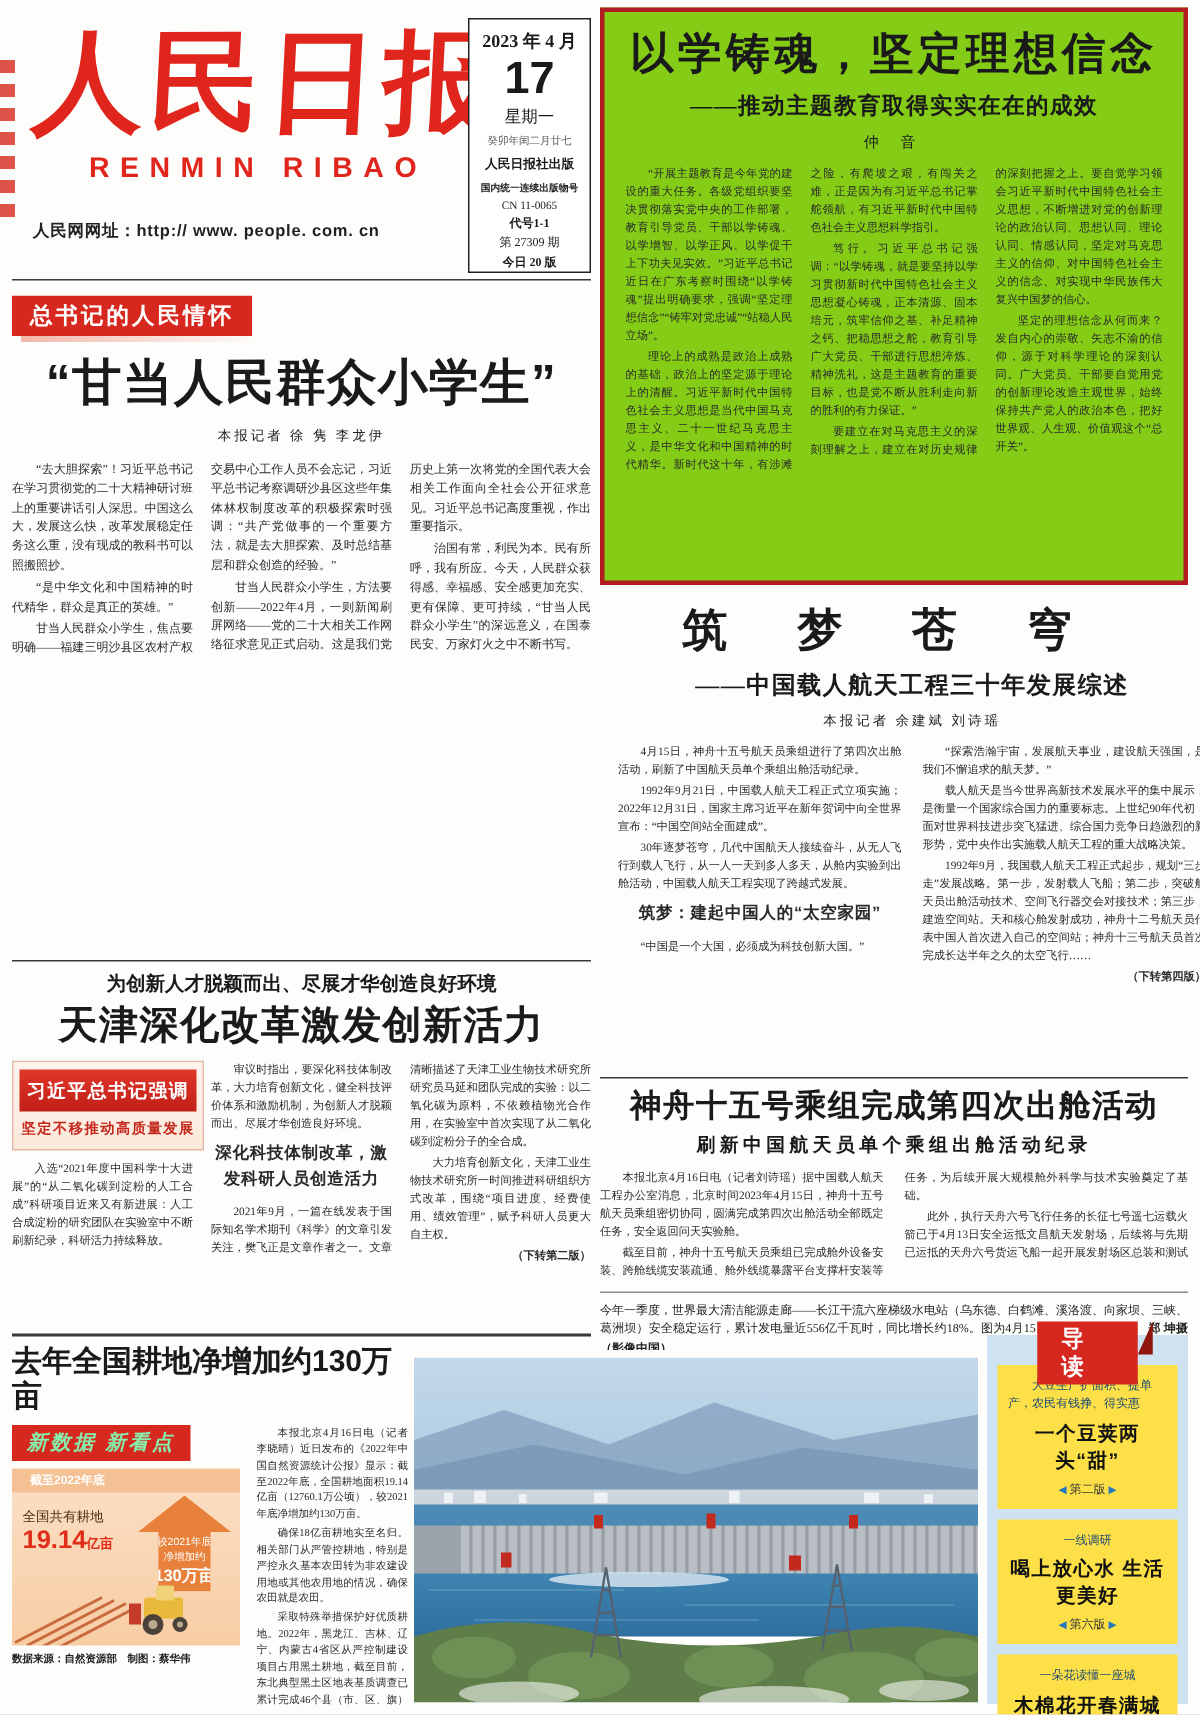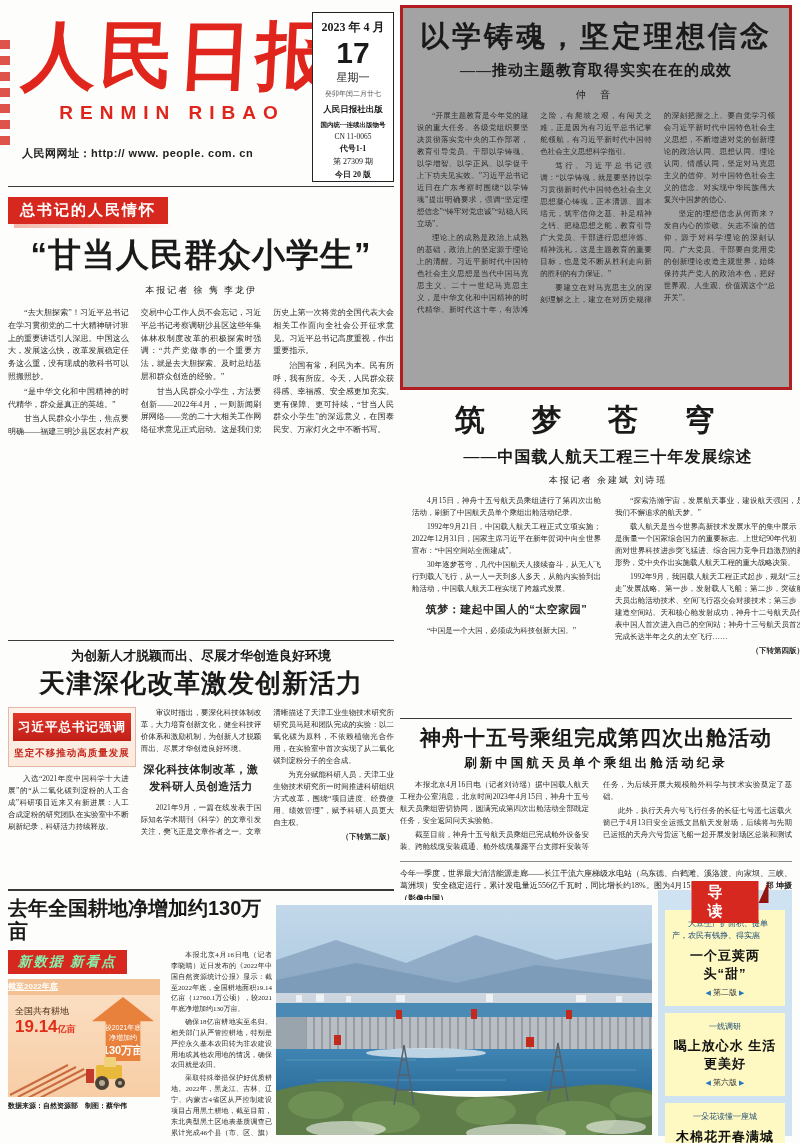--- a/index.html
+++ b/index.html
@@ -40,21 +40,21 @@
   .byline{text-align:center;font-size:9px;color:#222;letter-spacing:2px;}
   .bodytext{font-size:8px;line-height:1.6;text-align:justify;color:#2a2a2a;}
   .bodytext p{margin:0 0 2px;text-indent:2em;}
   .cols3{column-count:3;column-gap:12px;}
   .cols2{column-count:2;column-gap:14px;}
   .subhead{font-family:"Liberation Sans",sans-serif;font-weight:bold;font-size:11px;
         text-align:center;text-indent:0 !important;margin:6px 0 !important;letter-spacing:.5px;}
   .jump{text-align:right;font-weight:bold;text-indent:0 !important;}
 
   
-  .leadbox{border:3.5px solid #b21d21;background:#a3a3a3;box-sizing:border-box;padding:12px 14px 8px;}
+  .leadbox{border:3.5px solid #b21d21;background:#84cc16;box-sizing:border-box;padding:12px 14px 8px;}
   .leadbox .headline{font-size:29px;letter-spacing:3px;}
   .leadbox .sub{font-size:15px;font-weight:bold;text-align:center;margin-top:8px;letter-spacing:1px;}
   .leadbox .author{text-align:center;font-size:10px;letter-spacing:6px;margin:8px 0 8px;}
 
   
   .red-badge{background:#d6281e;color:#fff;font-family:"Liberation Sans",sans-serif;
         font-weight:bold;display:inline-block;padding:4px 12px;font-size:15px;letter-spacing:2px;
         position:relative;}
   .red-badge::after{content:"";position:absolute;left:6px;right:-6px;bottom:-4px;height:4px;
         background:linear-gradient(90deg,#f3b7ab,transparent);}
@@ -70,42 +70,42 @@
         display:flex;justify-content:space-between;padding:0 30px;}
   .space-sub{font-size:16px;font-weight:bold;text-align:center;margin-top:6px;letter-spacing:1px;}
 
   
   .info-badge{background:#d6281e;color:#86efac;font-family:"Liberation Sans",sans-serif;font-weight:bold;
         font-size:13.5px;padding:3px 10px;display:inline-block;letter-spacing:2px;font-style:italic;}
   .infographic{width:152px;height:118px;background:linear-gradient(180deg,#fbe0c6,#f7cda4);
         position:relative;overflow:hidden;margin-top:5px;}
   .ig-band{position:absolute;left:0;top:0;right:0;height:16px;background:#f3c193;
         color:#fff;font-size:8px;font-weight:bold;font-family:"Liberation Sans",sans-serif;
-        line-height:16px;padding-left:0;text-decoration:underline;}
+        line-height:16px;padding-left:12px;}
   .ig-label{position:absolute;left:7px;top:26px;font-size:9px;font-weight:normal;color:#4a2e17;
         font-family:"Liberation Sans",sans-serif;}
   .ig-value{position:absolute;left:7px;top:38px;color:#e02c18;font-family:"Liberation Sans",sans-serif;}
   .ig-value .num{font-size:17px;font-weight:bold;}
   .ig-value .unit{font-size:9px;font-weight:bold;}
   .ig-arrow{position:absolute;right:6px;top:18px;width:62px;height:64px;background:#e8813c;
         clip-path:polygon(50% 0,100% 38%,78% 38%,78% 100%,22% 100%,22% 38%,0 38%);
         color:#fff;text-align:center;font-family:"Liberation Sans",sans-serif;}
   .ig-arrow .a1{font-size:7px;margin-top:26px;}
   .ig-arrow .a2{font-size:7px;}
   .ig-arrow .a3{font-size:11px;font-weight:bold;}
   .ig-source{font-size:7px;font-weight:bold;margin-top:4px;color:#222;}
 
   
   .daodu{background:#cfe2f1;padding:20px 7px 7px;box-sizing:border-box;position:relative;}
   .daodu-header{position:absolute;top:-9px;left:50%;transform:translateX(-50%);
         background:#d6281e;color:#fff;font-family:"Liberation Sans",sans-serif;font-weight:bold;
         font-size:15px;letter-spacing:3px;padding:2px 16px;}
   .daodu-header::after{content:"";position:absolute;right:-10px;top:0;border-style:solid;
         border-width:0 0 22px 10px;border-color:transparent transparent #8f150e transparent;}
-  .daodu-card{background:#fef9c3;padding:8px 7px;margin-bottom:7px;}
+  .daodu-card{background:#fde047;padding:8px 7px;margin-bottom:7px;}
   .daodu-card .dk{font-size:8px;color:#1c4a74;line-height:1.55;text-indent:2em;}
   .daodu-card .dt{font-family:"Liberation Sans",sans-serif;font-weight:bold;font-size:13px;
         text-align:center;margin-top:4px;letter-spacing:1px;color:#111;}
   .daodu-card .dp{text-align:center;font-size:8px;color:#333;margin-top:4px;}
   .daodu-card .dp .arr{color:#2779be;font-size:7px;}
 
   .caption{font-size:8px;line-height:1.55;text-align:justify;color:#222;}
   .caption .credit{font-weight:bold;}
 </style>
 </head>
@@ -169,21 +169,21 @@
     <div class="headline" style="font-size:26px;margin-top:4px;">天津深化改革激发创新活力</div>
     <div class="bodytext cols3" style="height:168px;overflow:hidden;margin-top:8px;font-size:7.5px;">
       <div class="tj-badge">
         <div class="l1">习近平总书记强调</div>
         <div class="l2">坚定不移推动高质量发展</div>
       </div>
       <p>入选“2021年度中国科学十大进展”的“从二氧化碳到淀粉的人工合成”科研项目近来又有新进展：人工合成淀粉的研究团队在实验室中不断刷新纪录，科研活力持续释放。</p>
       <p>审议时指出，要深化科技体制改革，大力培育创新文化，健全科技评价体系和激励机制，为创新人才脱颖而出、尽展才华创造良好环境。</p>
       <p class="subhead">深化科技体制改革，激发科研人员创造活力</p>
       <p>2021年9月，一篇在线发表于国际知名学术期刊《科学》的文章引发关注，樊飞正是文章作者之一。文章清晰描述了天津工业生物技术研究所研究员马延和团队完成的实验：以二氧化碳为原料，不依赖植物光合作用，在实验室中首次实现了从二氧化碳到淀粉分子的全合成。</p>
-      <p>为充分赋能科研人员，天津工业生物技术研究所一时间推进科研组织方式改革，围绕“项目进度、经费使用、绩效管理”，赋予科研人员更大自主权。</p>
+      <p>大力培育创新文化，天津工业生物技术研究所一时间推进科研组织方式改革，围绕“项目进度、经费使用、绩效管理”，赋予科研人员更大自主权。</p>
       <p class="jump">（下转第二版）</p>
     </div>
   </div>
 
   <div class="rule" style="left:8px;top:889px;width:386px;height:1.5px;"></div>
 
   <div class="abs" style="left:8px;top:897px;width:264px;height:240px;overflow:hidden;">
     <div class="headline" style="font-size:20px;text-align:left;letter-spacing:0;">去年全国耕地净增加约130万亩</div>
     <div style="display:flex;margin-top:7px;">
       <div style="width:155px;flex:none;">

